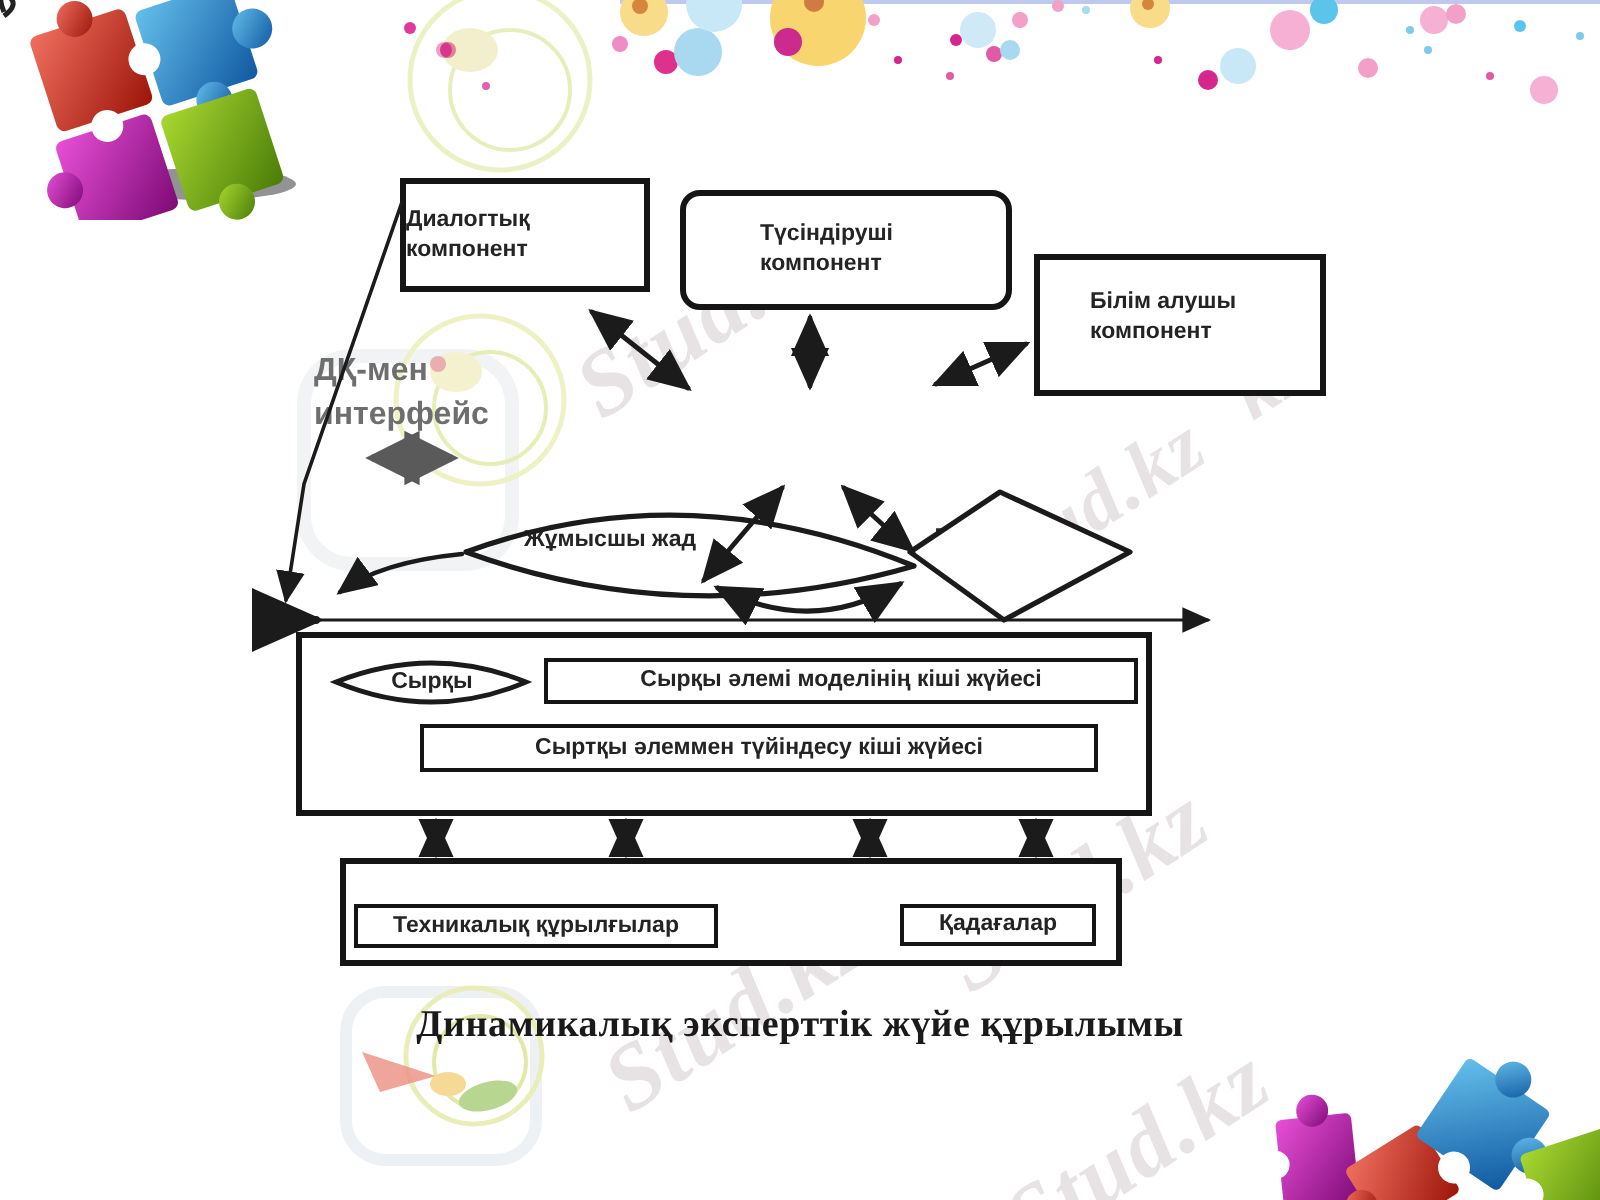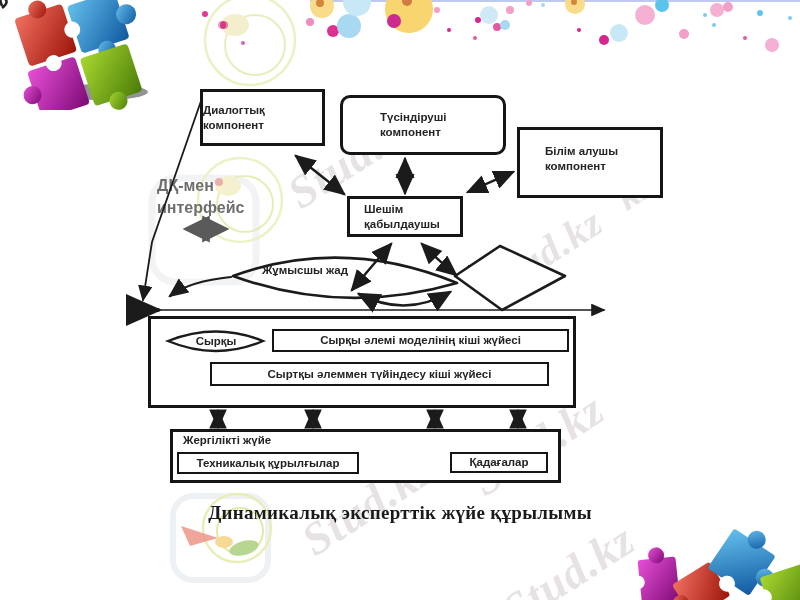--- a/index.html
+++ b/index.html
@@ -112,41 +112,37 @@
   </div>
 
   <div class="dbox" style="left:340px;top:95px;width:166px;height:60px;border-radius:10px;">
     <span class="lbl" style="width:86px;">Түсіндіруші компонент</span>
   </div>
 
   <div class="dbox" style="left:517px;top:99px;width:146px;height:71px;margin-top:28px;">
     <span class="lbl" style="width:90px;margin-top:-8px;">Білім алушы компонент</span>
   </div>
 
-  <div class="dbox" style="left:347px;top:196px;width:116px;height:41px;">
-    <span class="lbl" style="width:82px;">Шешім қабылдаушы</span>
-  </div>
 
   <div class="shape-lbl" style="left:255px;top:263px;width:100px;">Жұмысшы жад</div>
 
   <div class="shape-lbl" style="left:465px;top:262px;width:80px;">Білім базасы</div>
 
   <div class="freelbl" style="left:157px;top:175px;width:84px;">ДҚ-мен интерфейс</div>
 
   <div class="dbox" style="left:148px;top:316px;width:428px;height:92px;justify-content:flex-start;align-items:flex-start;"></div>
   <div class="shape-lbl" style="left:170px;top:334px;width:92px;">Сырқы</div>
   <div class="dbox thin ctr" style="left:272px;top:329px;width:297px;height:23px;">
     <span class="lbl">Сырқы әлемі моделінің кіші жүйесі</span>
   </div>
   <div class="dbox thin ctr" style="left:210px;top:362px;width:339px;height:24px;">
     <span class="lbl">Сыртқы әлеммен түйіндесу кіші жүйесі</span>
   </div>
 
   <div class="dbox" style="left:170px;top:429px;width:391px;height:54px;"></div>
-  <div class="shape-lbl" style="left:183px;top:433px;width:130px;text-align:left;">Жергілікті жүйе</div>
   <div class="dbox thin ctr" style="left:177px;top:452px;width:182px;height:22px;">
     <span class="lbl">Техникалық құрылғылар</span>
   </div>
   <div class="dbox thin ctr" style="left:450px;top:452px;width:98px;height:21px;">
     <span class="lbl">Қадағалар</span>
   </div>
 
   <div class="caption">Динамикалық эксперттік жүйе құрылымы</div>
 
   <svg class="overlay" width="800" height="600">

